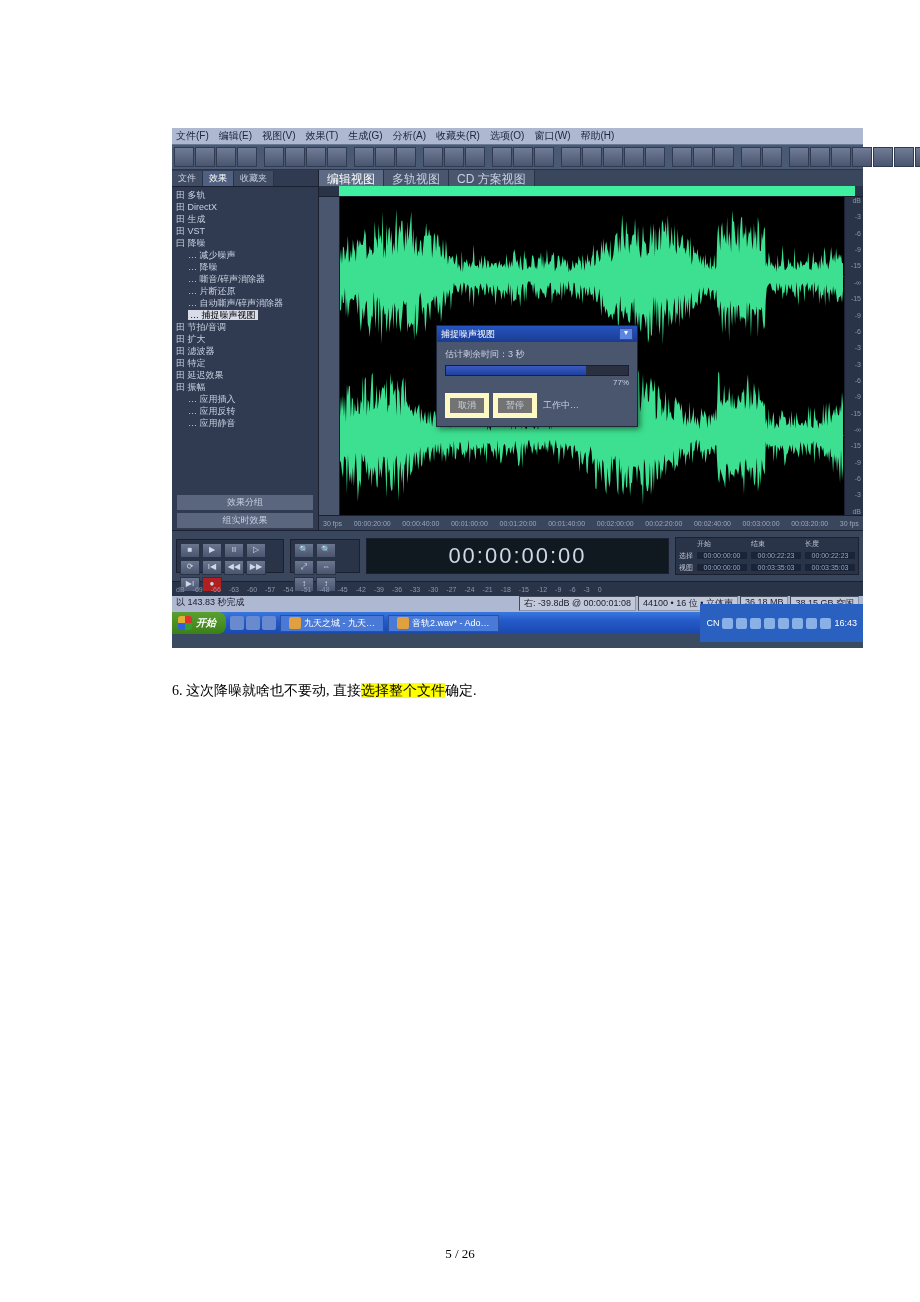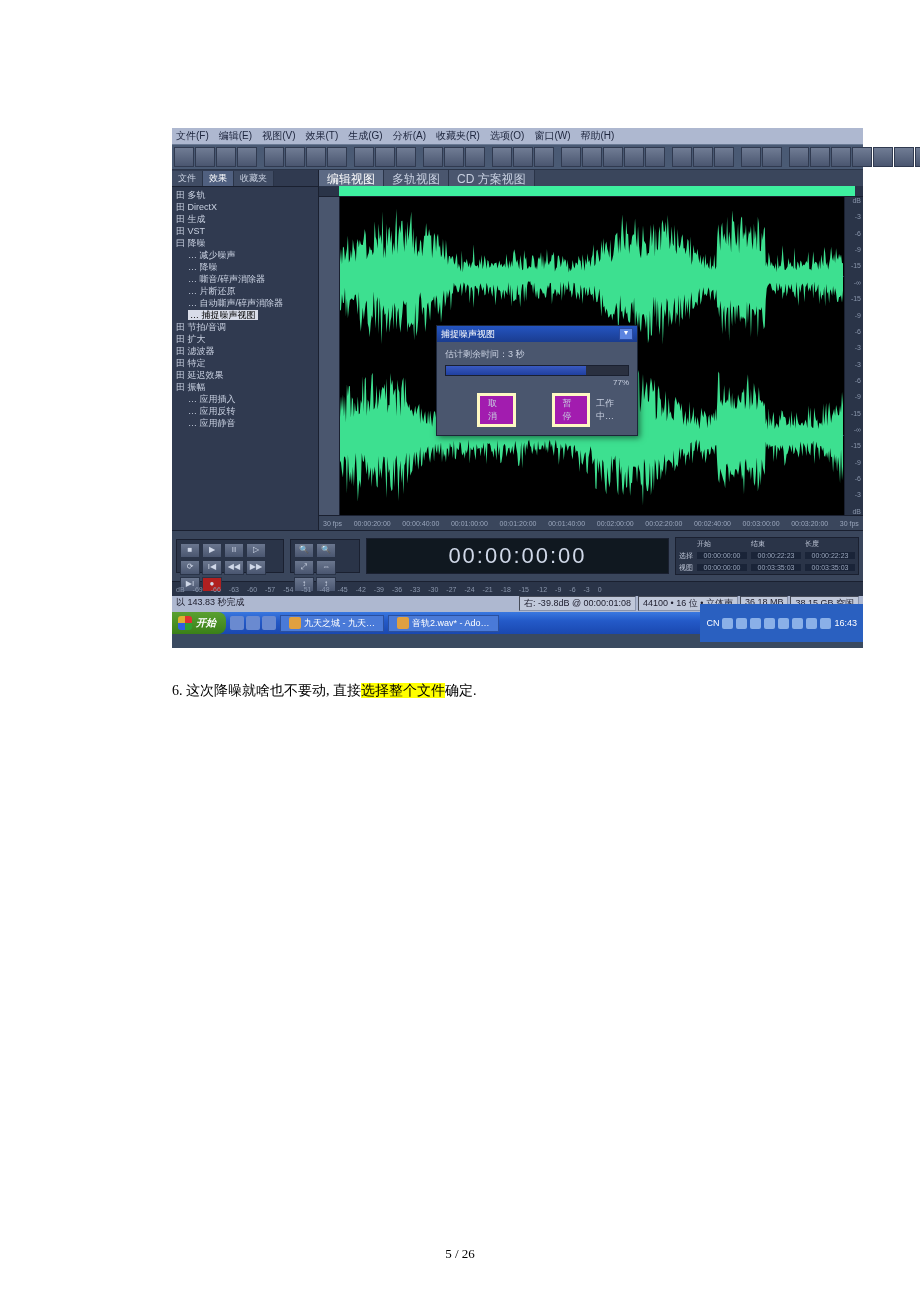--- a/index.html
+++ b/index.html
@@ -45,21 +45,21 @@
   
   .dlg { position:absolute; left:96px; top:128px; width:200px; background:#4a566e; border:1px solid #1c2638; box-shadow:2px 2px 6px rgba(0,0,0,.5); z-index:5; }
   .dlg-tb { height:16px; background:linear-gradient(#2454c0,#1a3c90); color:#fff; display:flex; align-items:center; padding:0 4px; font-size:9px; }
   .dlg-tb .dd { margin-left:auto; width:12px; height:10px; background:#5c84e0; border:1px solid #2a4aa0; text-align:center; line-height:8px; font-size:8px; }
   .dlg-body { padding:6px 8px 8px; }
   .dlg-body .est { font-size:9px; margin-bottom:4px; }
   .pbar { height:9px; background:#2a3040; border:1px solid #1a2030; position:relative; margin-bottom:2px; }
   .pbar .fill { height:100%; background:linear-gradient(#3a5ac0,#2040a0); width:77%; }
   .pct { text-align:right; font-size:8px; margin-bottom:6px; }
   .dlg-btns { display:flex; gap:4px; align-items:center; }
-  .dlg-btns .b { padding:1px 8px; background:#a21caf; border:3px solid #fef9c3; font-size:9px;margin-left:32px; }
+  .dlg-btns .b { padding:1px 8px; background:#737373; border:5px solid #fef9c3; font-size:9px; }
   .dlg-btns .s { font-size:9px; margin-left:2px; }
   
   .transport { height:42px; background:#3a465c; border-top:1px solid #1a2030; display:flex; align-items:center; padding:4px; gap:6px; }
   .tgroup { background:#2a3448; border:1px solid #1a2030; padding:3px; display:flex; flex-wrap:wrap; gap:2px; height:34px; box-sizing:border-box; }
   .tgroup .tb { width:18px; height:13px; background:linear-gradient(#6a768e,#4a5670); border:1px solid #2a3448; font-size:8px; text-align:center; line-height:11px; color:#d0d8e8; }
   .tgroup .rec { background:#b02020; }
   .zoomgrp { }
   .bigtime { flex:1; background:#101820; border:1px solid #1a2030; height:34px; display:flex; align-items:center; justify-content:center; font-size:22px; letter-spacing:2px; color:#d0d8e8; font-family:Arial,sans-serif; }
   .seltime { background:#2a3448; border:1px solid #1a2030; height:34px; font-size:7px; color:#9aa6bc; display:grid; grid-template-columns:auto auto auto auto; grid-template-rows:10px 11px 11px; gap:1px 4px; padding:1px 3px; align-items:center; }
   .seltime span { white-space:nowrap; }
@@ -182,20 +182,24 @@
             <div class=""><span>田 节拍/音调</span></div>
             <div class=""><span>田 扩大</span></div>
             <div class=""><span>田 滤波器</span></div>
             <div class=""><span>田 特定</span></div>
             <div class=""><span>田 延迟效果</span></div>
             <div class=""><span>田 振幅</span></div>
             <div class="ind1"><span>… 应用插入</span></div>
             <div class="ind1"><span>… 应用反转</span></div>
             <div class="ind1"><span>… 应用静音</span></div>
           </div>
+        <div class="lp-bot">
+          <span>效果分组</span>
+          <span>组实时效果</span>
+        </div>
       </div>
 
       <div class="editor">
         <div class="edtabs">
           <span class="active">编辑视图</span>
           <span>多轨视图</span>
           <span>CD 方案视图</span>
         </div>
         <div class="timebar">
             <div class="sel"></div>

